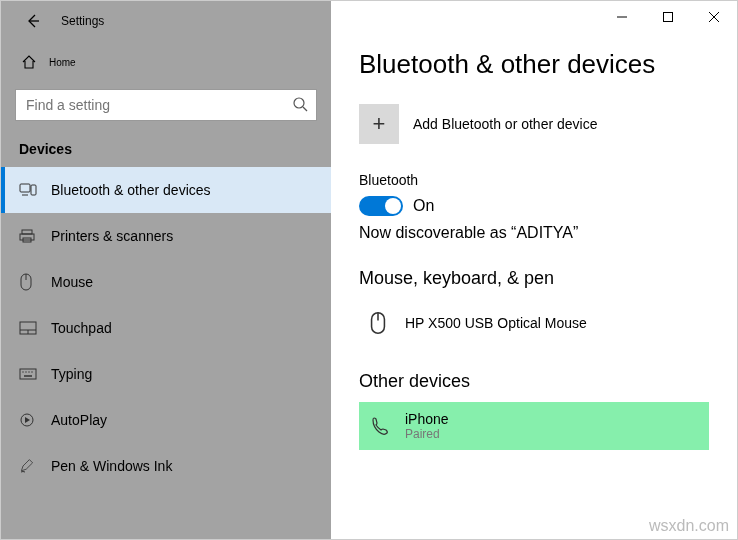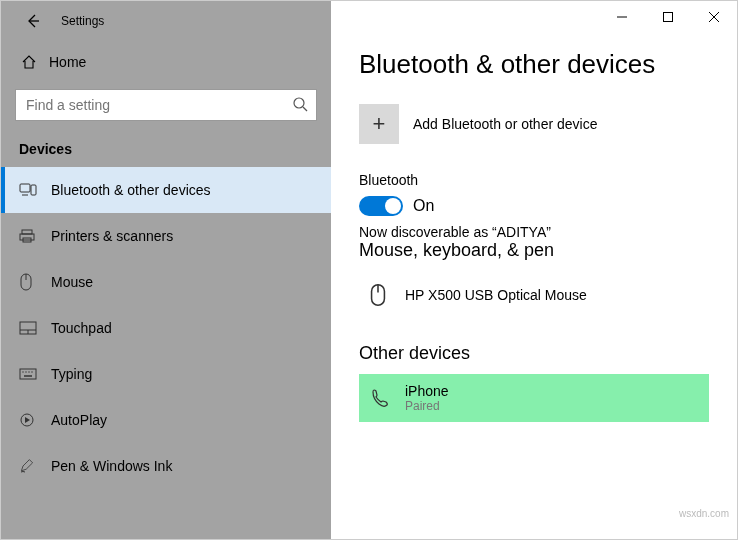--- a/index.html
+++ b/index.html
@@ -4,51 +4,51 @@
   <style>
     * { margin: 0; padding: 0; box-sizing: border-box; font-family: "Segoe UI", sans-serif; }
     body { width: 738px; height: 540px; background: #fff; overflow: hidden; position: relative; }
     .window { display: flex; width: 100%; height: 100%; border: 1px solid #ccc; }
     .sidebar { width: 330px; background: #a3a3a3; display: flex; flex-direction: column; }
     .titlebar { display: flex; align-items: center; height: 40px; padding: 0 8px 0 16px; }
     .titlebar .back { width: 32px; display:flex; align-items:center; justify-content:center; }
     .titlebar .title { font-size: 12px; padding-left: 12px; }
     .home-row { display: flex; align-items: center; height: 42px; padding: 0 20px; }
     .home-row .icon-slot { width: 28px; display:flex; align-items:center; }
-    .home-row .label { font-size: 14px; }
+    .home-row .label { font-size: 10px; }
     .search { margin: 6px 14px 12px; position: relative; }
     .search input { width: 100%; height: 32px; border: 1px solid #999; background: #fff; padding: 0 32px 0 10px; font-size: 14px; outline: none; }
     .search .mag { position: absolute; right: 8px; top: 6px; }
     .section-title { font-size: 14px; font-weight: 600; padding: 8px 18px 10px; }
     .nav { list-style: none; }
     .nav li { display: flex; align-items: center; height: 46px; padding: 0 18px; font-size: 14px; cursor: pointer; position: relative; }
     .nav li .icon-slot { width: 32px; display:flex; align-items:center; color:#333; }
     .nav li.active { background: #d9e8f6; }
     .nav li.active::before { content:""; position:absolute; left:0; top:0; bottom:0; width:4px; background:#0078d7; }
     .content { flex: 1; padding: 18px 28px; overflow: hidden; position: relative; background:#fff; }
     .win-controls { position:absolute; top:0; right:0; display:flex; height:32px; }
     .win-controls div { width:46px; display:flex; align-items:center; justify-content:center; font-size:12px; cursor:pointer; }
     h1 { font-size: 26px; font-weight: 400; margin: 30px 0 24px; }
     .add-row { display:flex; align-items:center; margin-bottom: 28px; cursor:pointer; }
     .add-box { width:40px; height:40px; background:#d9d9d9; display:flex; align-items:center; justify-content:center; font-size:22px; color:#333; margin-right:14px; }
     .sub-label { font-size:14px; }
     .bt-label { font-size:14px; margin-bottom:8px; }
     .toggle-row { display:flex; align-items:center; margin-bottom:8px; }
     .toggle { width:44px; height:20px; border-radius:10px; background:#0078d7; position:relative; margin-right:10px; }
     .toggle::after { content:""; position:absolute; right:2px; top:2px; width:16px; height:16px; background:#fff; border-radius:50%; }
-    .discoverable { font-size:14px; }
+    .discoverable { font-size:16px; margin-bottom:26px; }
     h2 { font-size:18px; font-weight:400; margin-bottom:10px; }
     .device-row { display:flex; align-items:center; height:48px; padding:0 10px; }
     .device-row .dicon { width:36px; display:flex; align-items:center; }
     .device-row .dtexts { display:flex; flex-direction:column; }
     .device-name { font-size:14px; }
     .device-status { font-size:12px; color:#777; }
     .other-section { margin-top: 24px; }
     .device-row.selected { background:#86efac; }
-    .watermark { position:absolute; bottom:20px; right:8px; font-size:10px; color:#bbb; }
+    .watermark { position:absolute; bottom:4px; right:8px; font-size:16px; color:#bbb; }
     svg { display:block; }
   </style>
 </head>
 <body>
 
 <div class="window">
   <div class="sidebar">
     <div class="titlebar">
       <div class="back">
         <svg width="16" height="16" viewBox="0 0 16 16">

